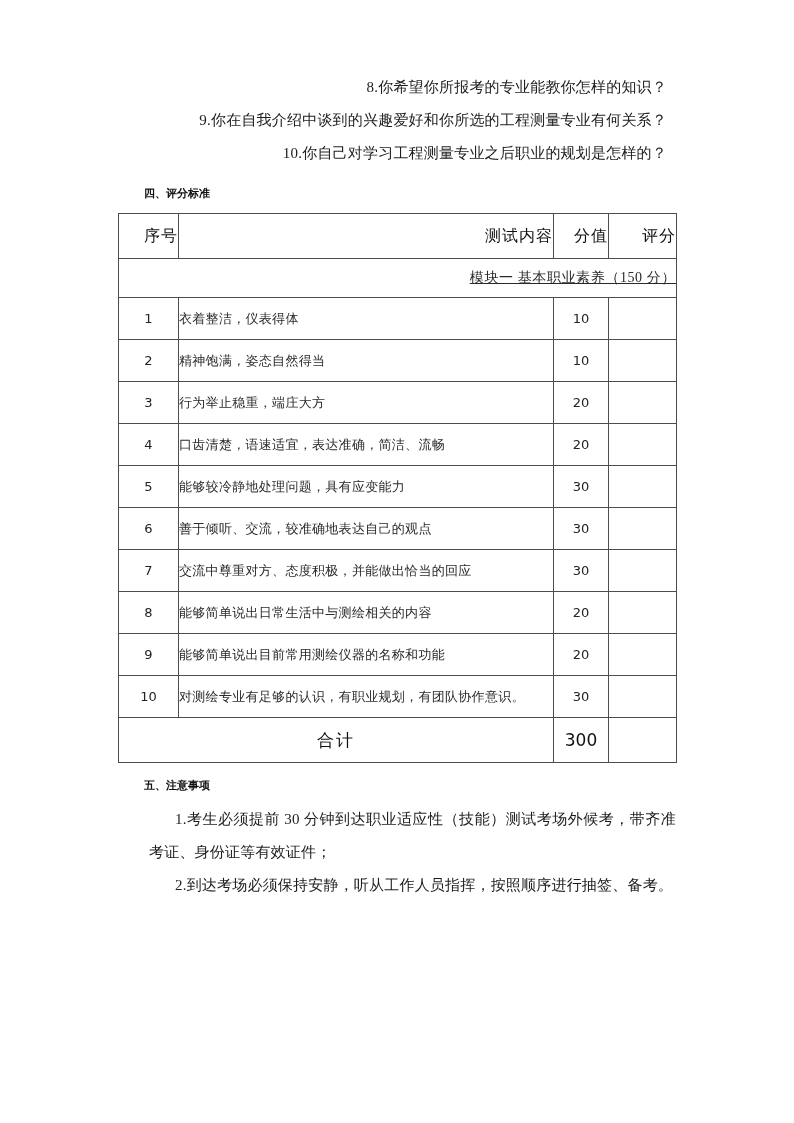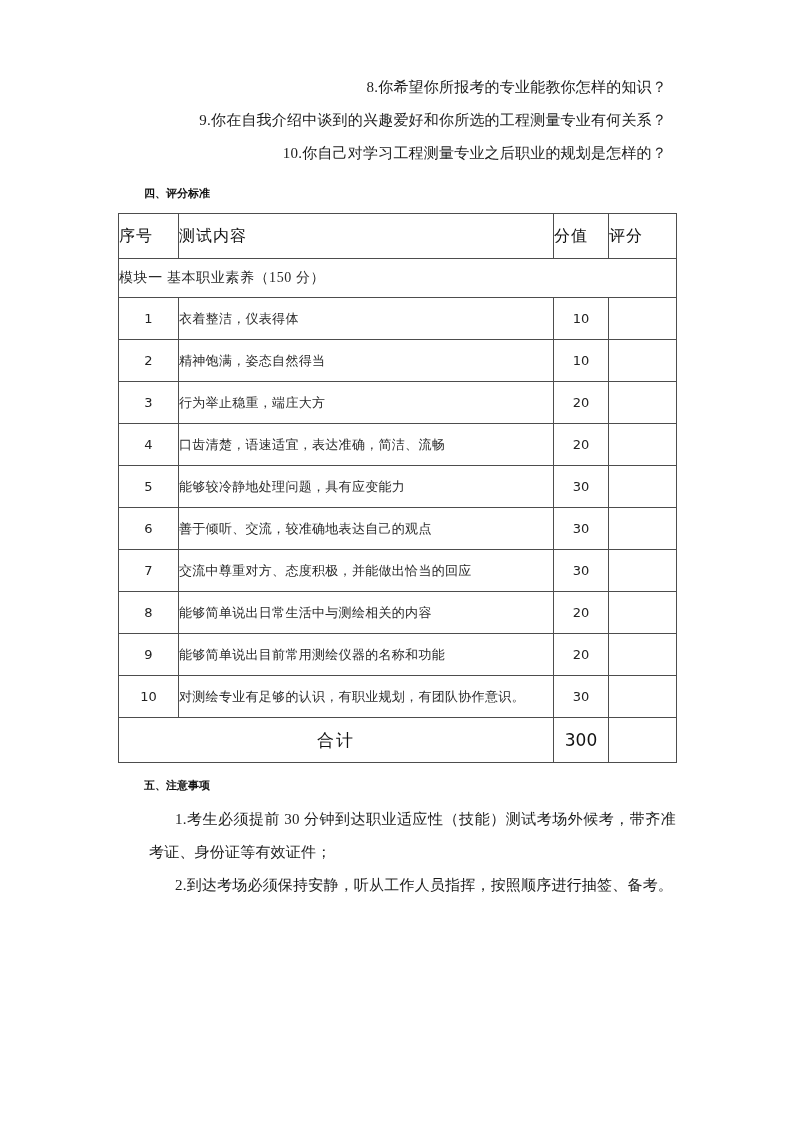--- a/index.html
+++ b/index.html
@@ -75,32 +75,33 @@
     vertical-align: middle;
     font-weight: normal;
   }
   col.c-no    { width: 60px; }
   col.c-item  { width: 375px; }
   col.c-score { width: 55px; }
   col.c-mark  { width: 68px; }
 
   .th-cell {
     height: 44px;
-    text-align: left;
+    text-align: right;
     font-size: 16px;
     font-family: "DejaVu Sans", "Liberation Sans", sans-serif;
     color: #111;
     letter-spacing: 1px;
   }
   .module-cell {
     height: 38px;
-    text-align: left;
+    text-align: right;
     font-size: 14px;
     letter-spacing: 0.6px;
     color: #2a2a2a;
+    text-decoration: underline;
   }
   .no-cell {
     height: 41px;
     text-align: center;
     font-size: 13px;
     font-family: "DejaVu Sans", "Liberation Sans", sans-serif;
     color: #222;
   }
   .item-cell {
     height: 41px;

